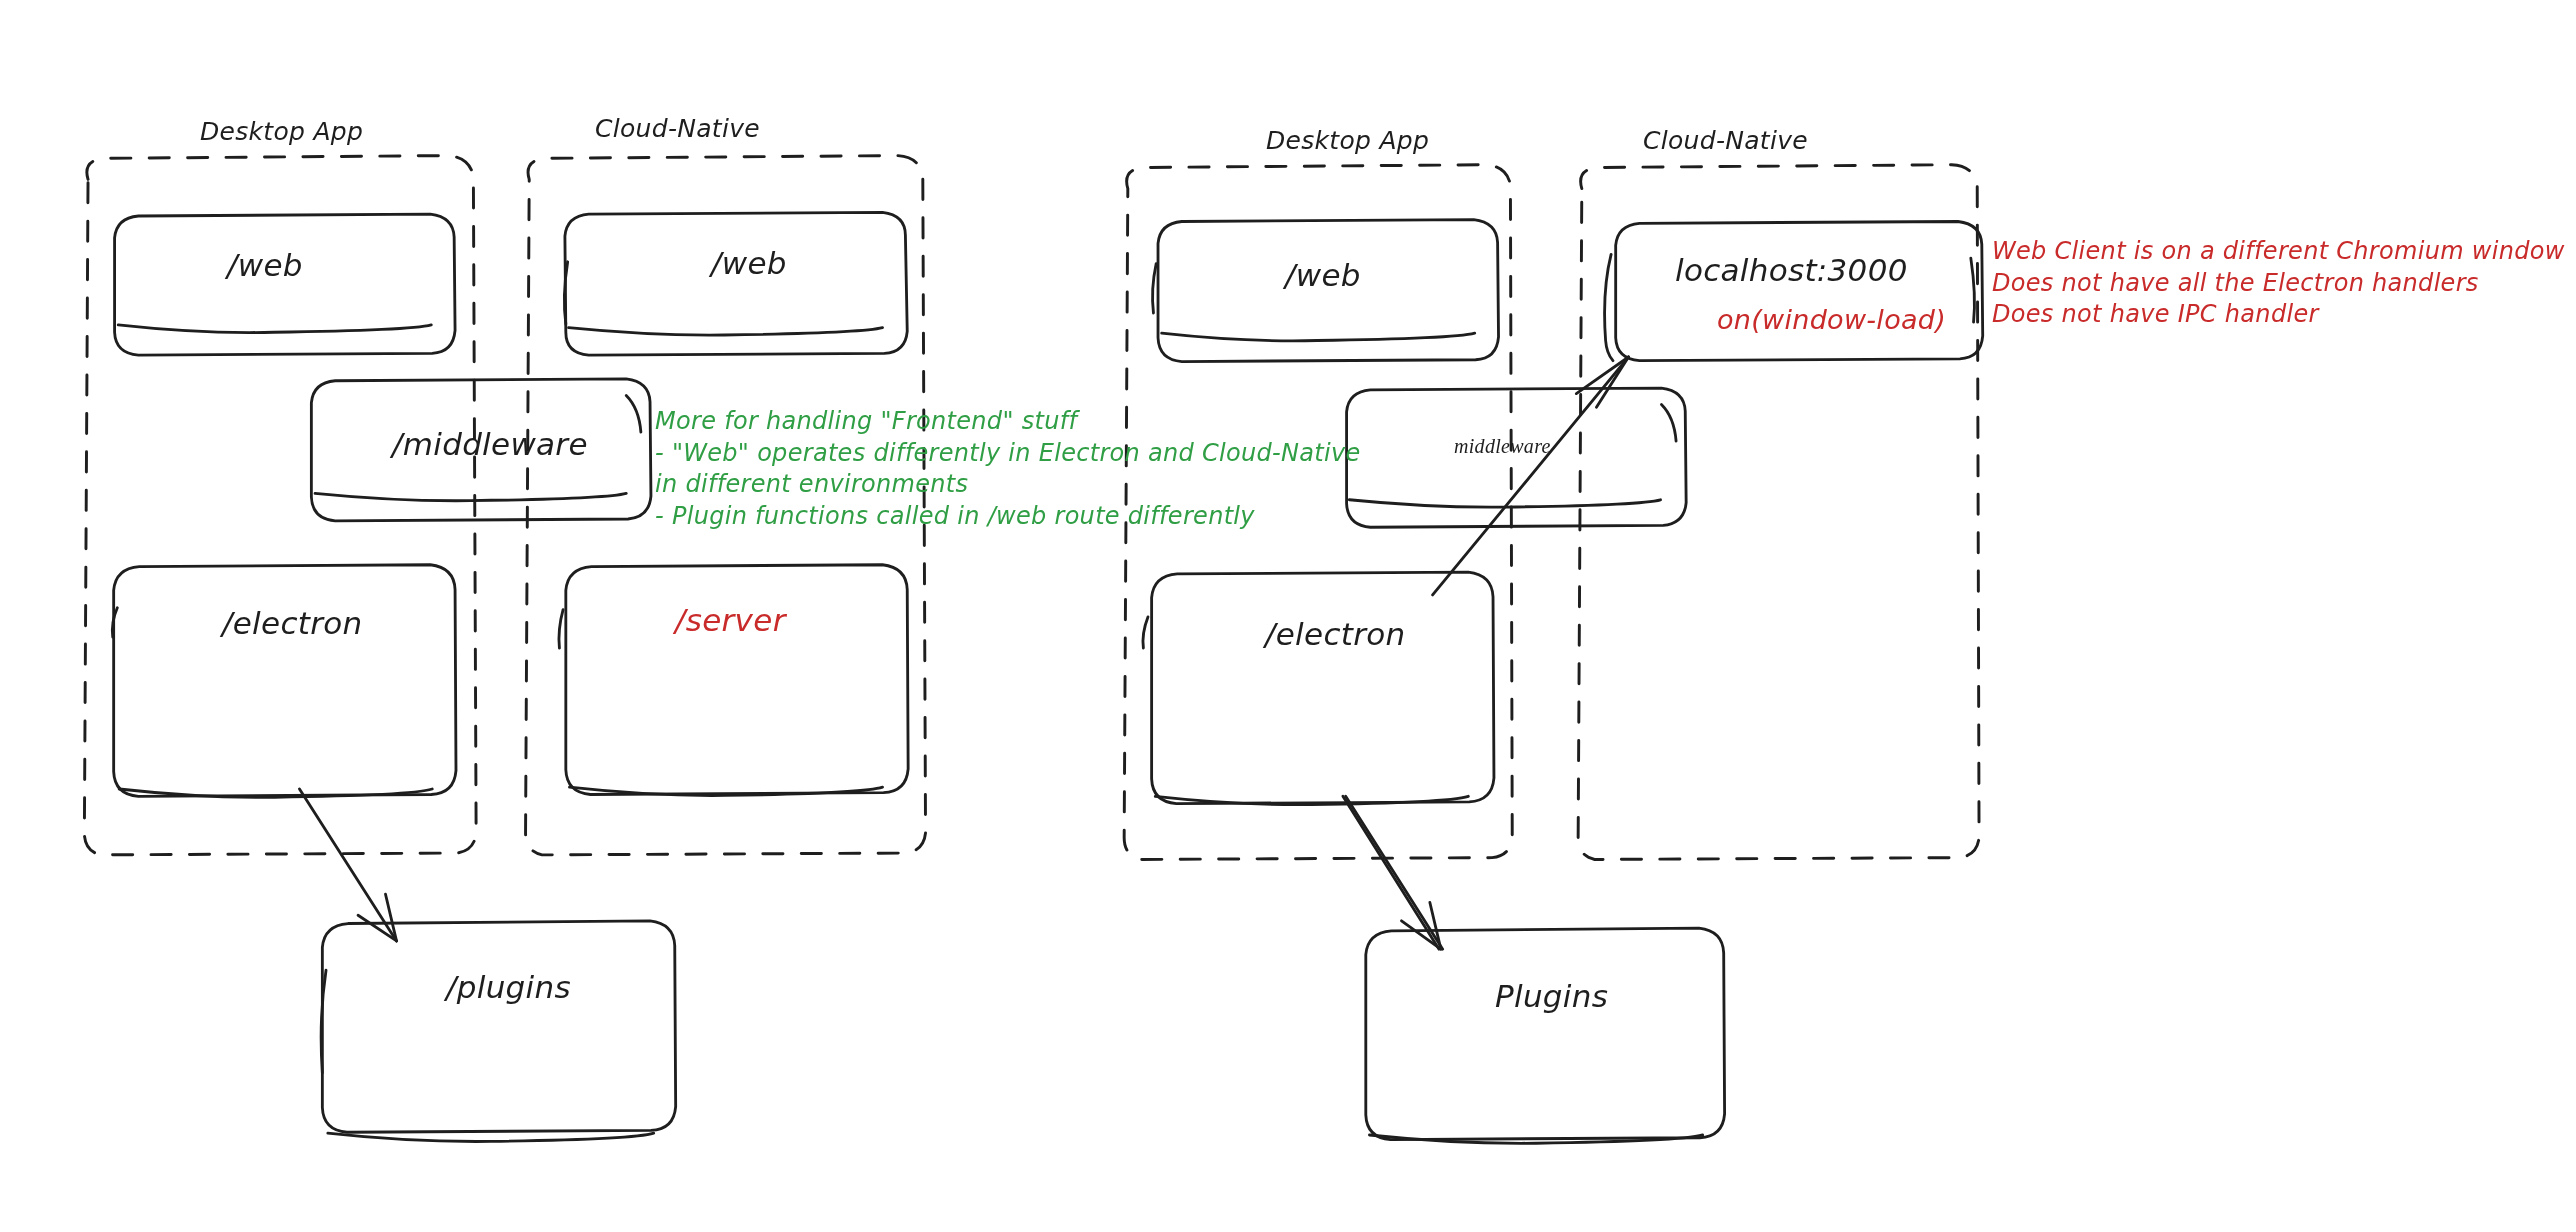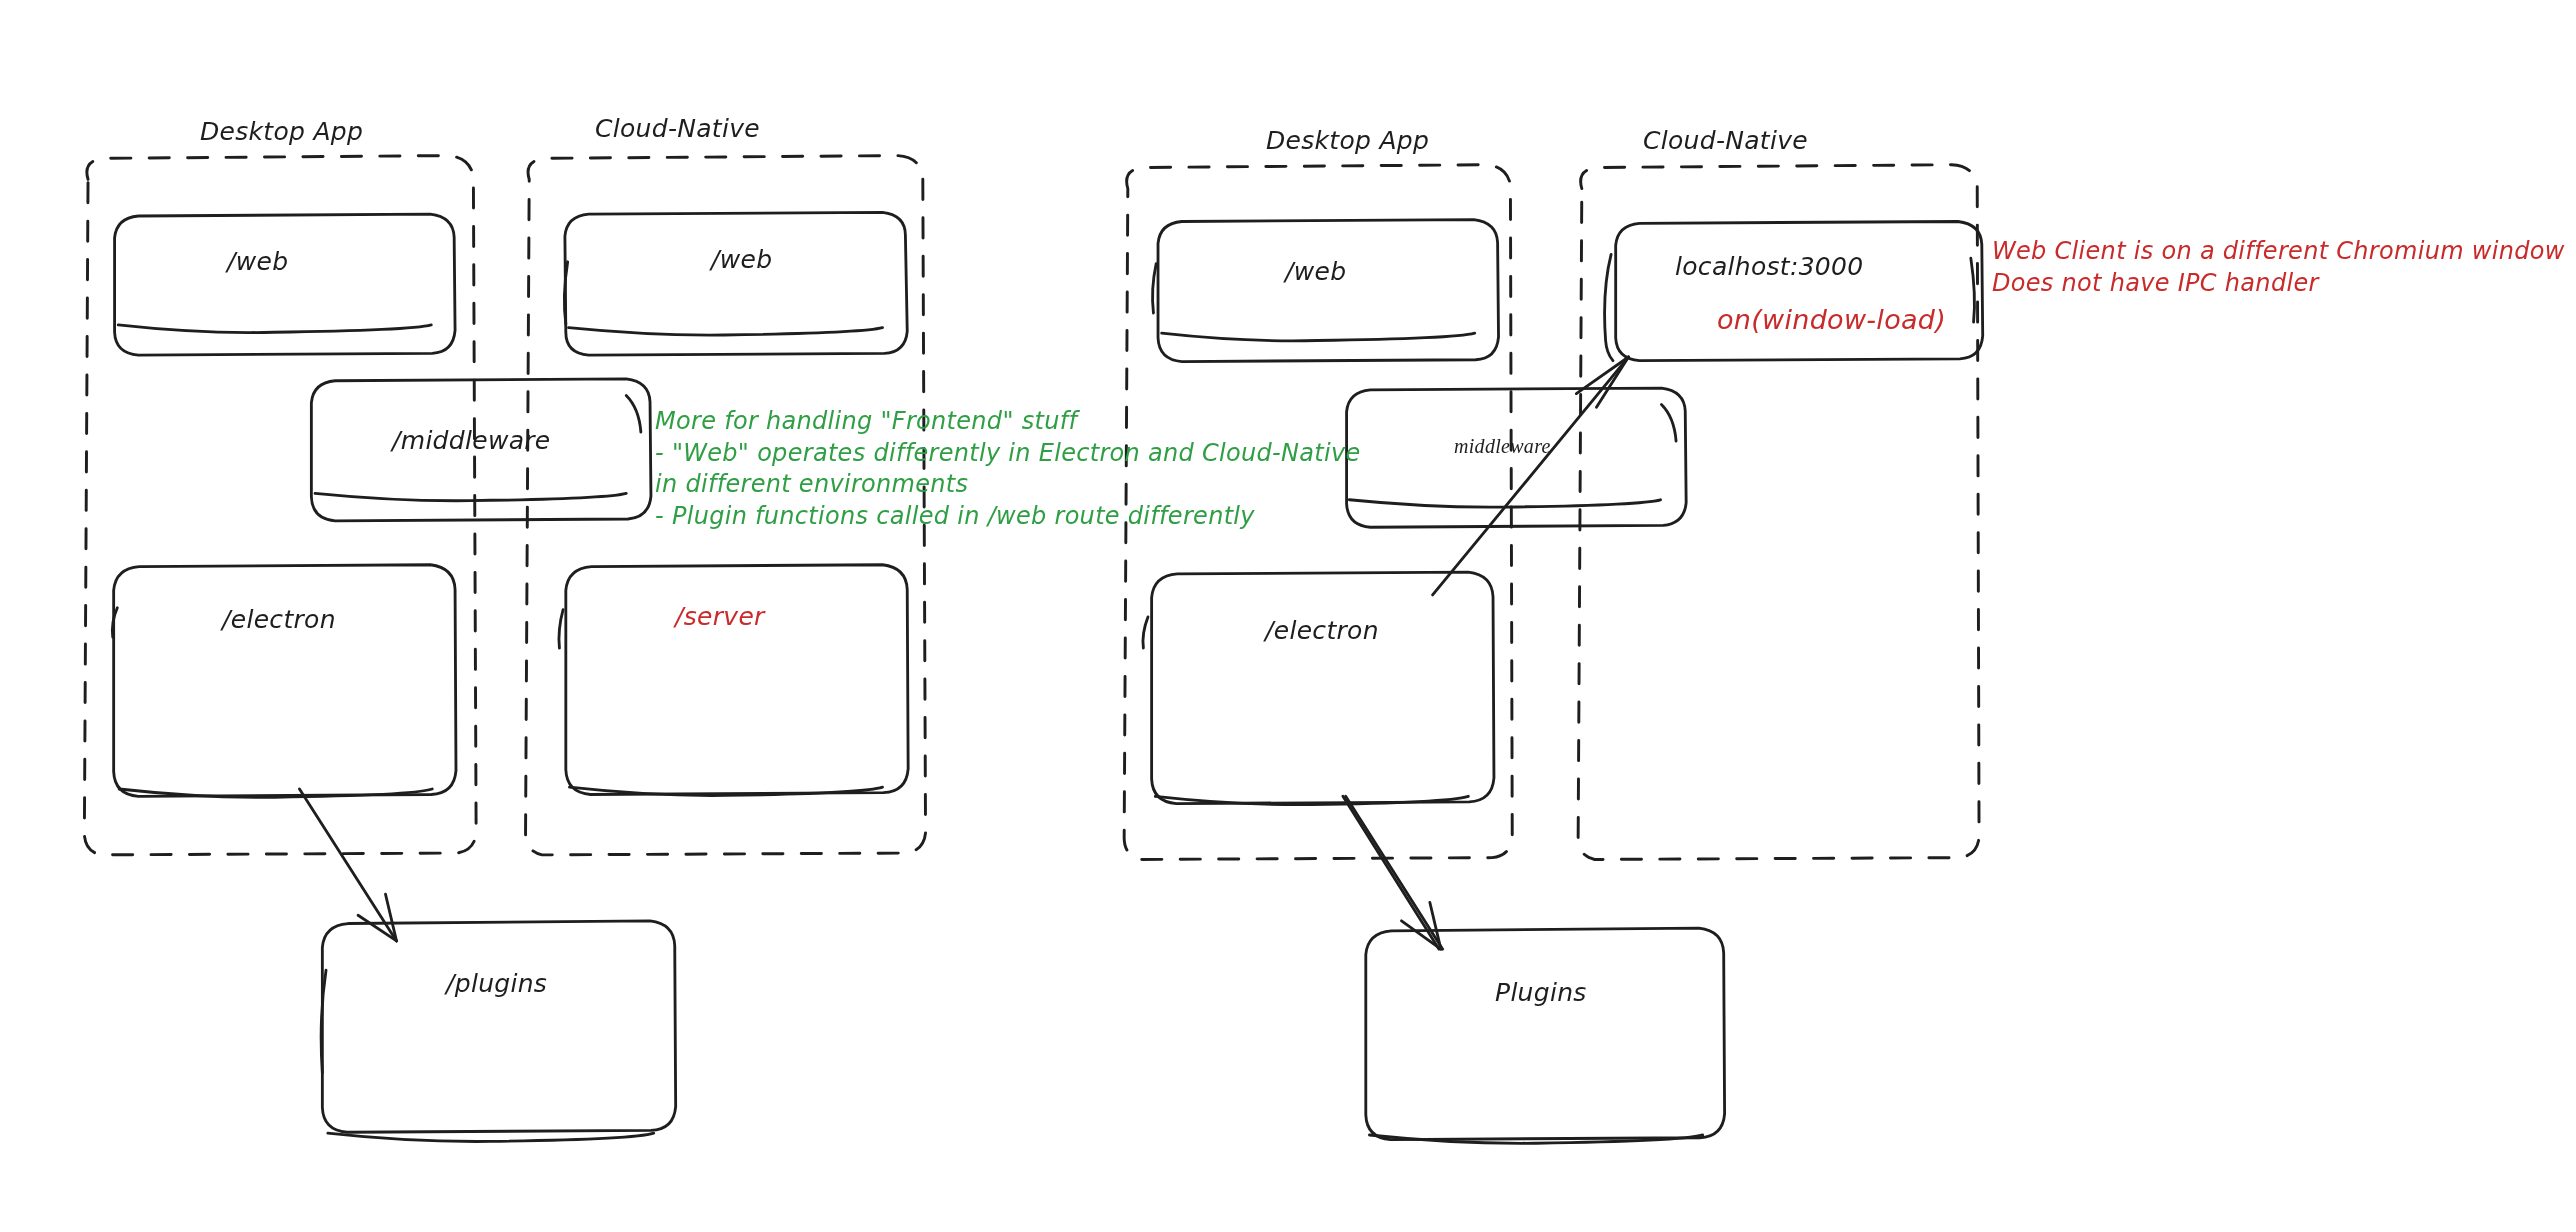--- a/index.html
+++ b/index.html
@@ -9,21 +9,21 @@
   .lbl{
     position:absolute;
     font-family:"DejaVu Sans",sans-serif;
     font-style:italic;
     color:#1e1e1e;
     white-space:pre;
     letter-spacing:0.3px;
     pointer-events:none;
   }
   .grp-title{font-size:25px;}
-  .node-title{font-size:25px;}
+  .node-title{font-size:31px;}
   .node-title.sm{font-size:20px;font-family:Liberation Serif, serif;}
   .ann{font-size:24px;line-height:1.32;}
   .ann.green{color:#2f9e44;}
   .ann.red{color:#c92a2a;}
   .red{color:#c92a2a;}
 </style>
 </head>
 <body>
 
 <div id="canvas">
@@ -167,17 +167,18 @@
   <div class="lbl ann red" style="left:1717px;top:302px;font-size:27px;">on(window-load)</div>
 
   <div class="lbl node-title sm" style="left:1454px;top:435px;">middleware</div>
 
   <div class="lbl node-title" style="left:1265px;top:616px;">/electron</div>
 
   <div class="lbl node-title" style="left:1495px;top:978px;">Plugins</div>
 
   <div style="position:absolute;left:1992px;top:236px;">
     <div class="lbl ann red" style="position:static;">Web Client is on a different Chromium window</div>
+    <div class="lbl ann red" style="position:static;">Does not have all the Electron handlers</div>
     <div class="lbl ann red" style="position:static;">Does not have IPC handler</div>
   </div>
 
 </div>
 
 
 </body></html>

